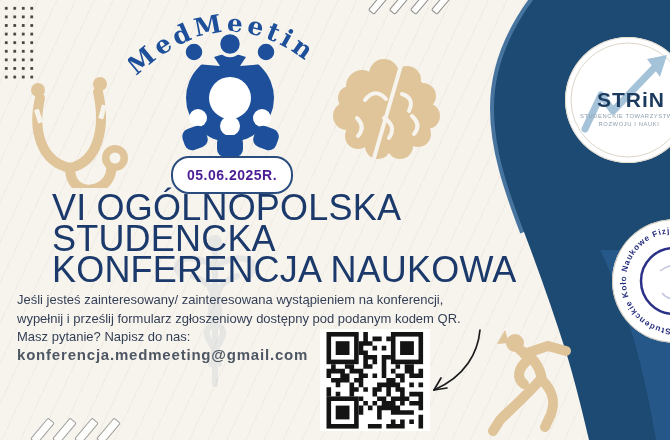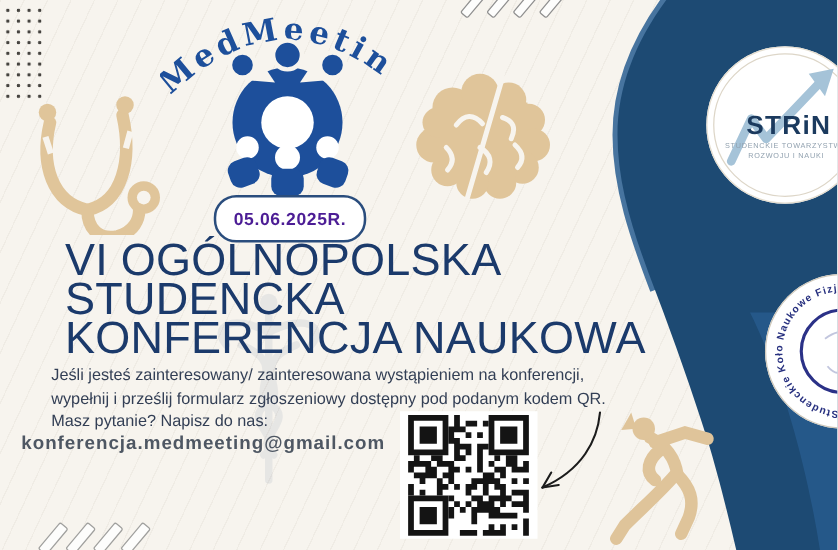--- a/index.html
+++ b/index.html
@@ -25,21 +25,21 @@
   .slashes-bottom span{height:26px;width:7px;border-color:#a0a09e;}
 
   
   .date-badge{left:171px;top:156px;width:118px;height:34px;background:#fff;
     border:2px solid #2a4d7d;border-radius:18px;display:flex;align-items:center;justify-content:center;
     font-weight:bold;font-size:14px;letter-spacing:.5px;color:#4c1d95;}
 
   
   .title{left:16px;top:192px;width:540px;color:#1b3a6b;font-weight:normal;
     font-size:36px;line-height:31px;letter-spacing:.2px;margin-left:36px;}
-  .body-text{left:17px;top:291px;width:500px;color:#333f55;font-size:13px;line-height:18.5px;margin-left:24px;}
+  .body-text{left:17px;top:291px;width:500px;color:#333f55;font-size:13px;line-height:18.5px;}
   .email{left:17px;top:346px;color:#4e5763;font-size:15px;letter-spacing:.8px;font-weight:bold;}
 
   
   .qr{left:320px;top:329px;width:110px;height:102px;background:#fff;display:flex;
     align-items:center;justify-content:center;}
 
   
   .logo-circle{background:#fff;border-radius:50%;}
   .strin-circle{left:565px;top:37px;width:126px;height:126px;box-shadow:0 0 0 1px #e4ddcf inset;}
   .fizjo-circle{left:612px;top:219px;width:124px;height:124px;box-shadow:0 0 0 1px #cfc8ba inset;}

